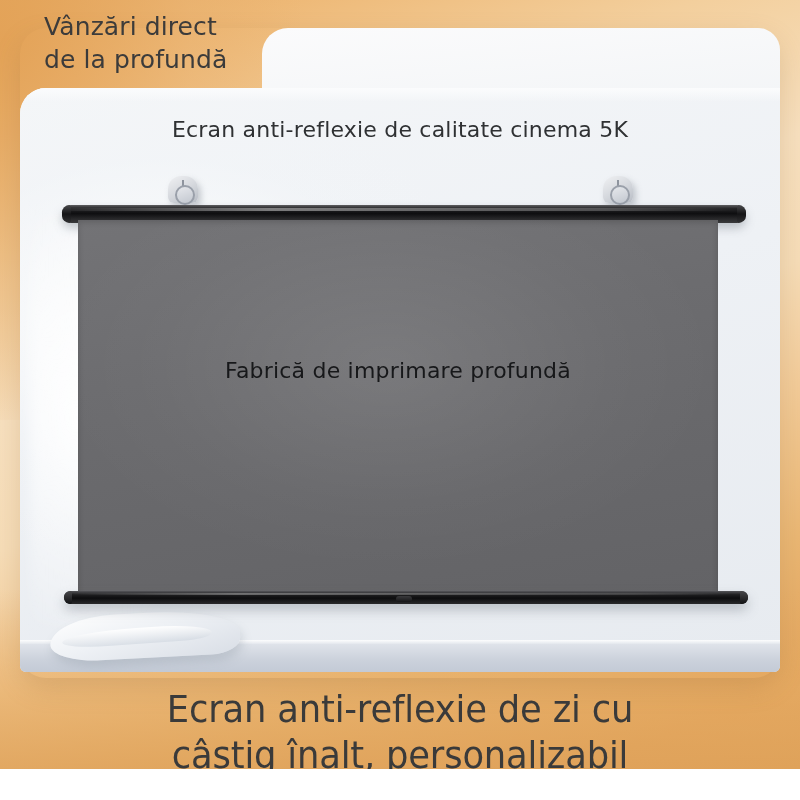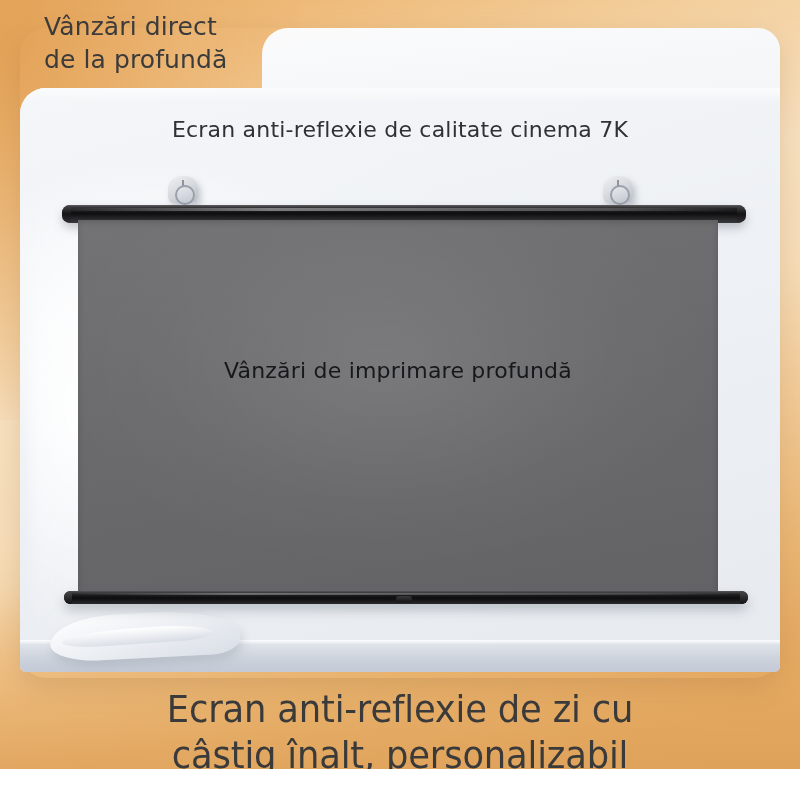--- a/index.html
+++ b/index.html
@@ -310,31 +310,31 @@
       <div class="arc"></div>
     </div>
 
     <div style="position:absolute; left:-20px; top:-88px; width:800px; height:760px;">
       <div class="rod-top"></div>
       <div class="rod-top-hi"></div>
       <div class="rod-cap-l"></div>
       <div class="rod-cap-r"></div>
 
       <div class="screen">
-        <div class="screen-caption" style="top:138px;">Vânzări de imprimare profundă</div>
+        <div class="screen-caption" style="top:138px;">Fabrică de imprimare profundă</div>
       </div>
 
       <div class="rod-bottom"></div>
       <div class="rod-bottom-hi"></div>
       <div class="rod-bottom-knob"></div>
       <div class="rod-bcap-l"></div>
       <div class="rod-bcap-r"></div>
     </div>
   </div>
 
-  <div class="card-heading">Ecran anti-reflexie de calitate cinema 7K</div>
+  <div class="card-heading">Ecran anti-reflexie de calitate cinema 5K</div>
 
   <div class="bottom-copy">
     <div>Ecran anti-reflexie de zi cu</div>
     <div>câștig înalt, personalizabil</div>
   </div>
 
 </div>
 
 </body></html>

